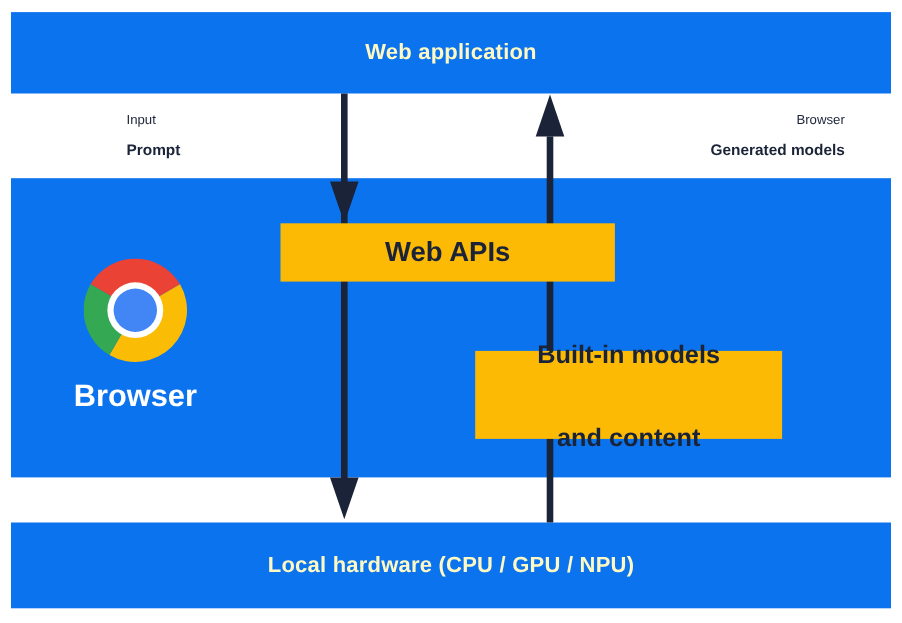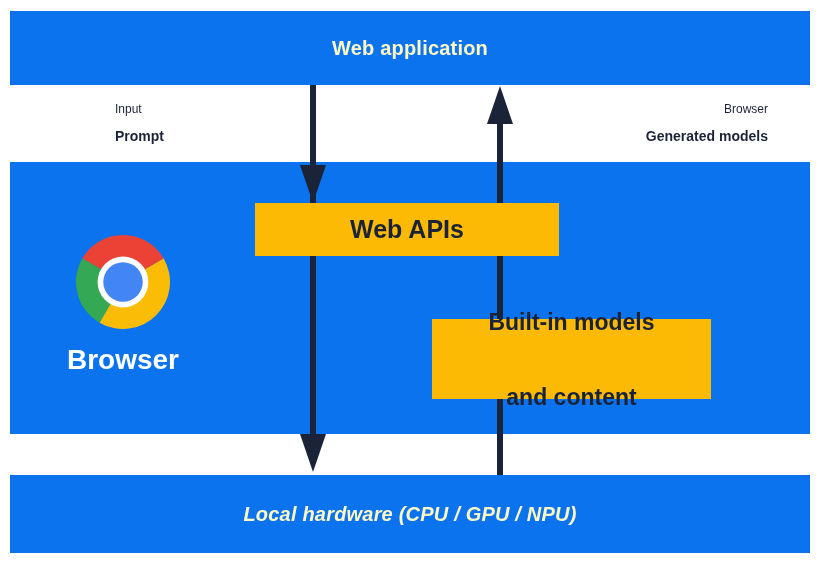--- a/index.html
+++ b/index.html
@@ -3,21 +3,21 @@
 <meta charset="utf-8">
 <style>
   html,body{margin:0;padding:0;background:#ffffff;}
   .canvas{
     position:relative;width:820px;height:566px;background:#ffffff;
     font-family:"Liberation Sans",sans-serif;overflow:hidden;
   }
   .bar{position:absolute;left:10px;width:800px;background:#0b73ee;}
   .top-bar{top:11px;height:74px;display:flex;align-items:center;justify-content:center;}
   .mid-panel{top:162px;height:272px;}
-  .bottom-bar{top:475px;height:78px;display:flex;align-items:center;justify-content:center;font-style:italic;}
+  .bottom-bar{top:475px;height:78px;display:flex;align-items:center;justify-content:center;}
   .bar-label{color:#fef9c3;font-size:20px;font-weight:bold;letter-spacing:.2px;}
 
   .flow-label{position:absolute;top:96px;color:#1a2338;z-index:3;}
   .flow-label .kind{font-size:12px;line-height:26px;font-weight:normal;}
   .flow-label .value{font-size:14px;line-height:29px;font-weight:bold;}
   .flow-input{left:115px;text-align:left;}
   .flow-output{right:52px;text-align:right;}
 
   .vline{position:absolute;width:6px;background:#1a2338;z-index:1;}
   .line-down{left:310px;top:85px;height:350px;}

